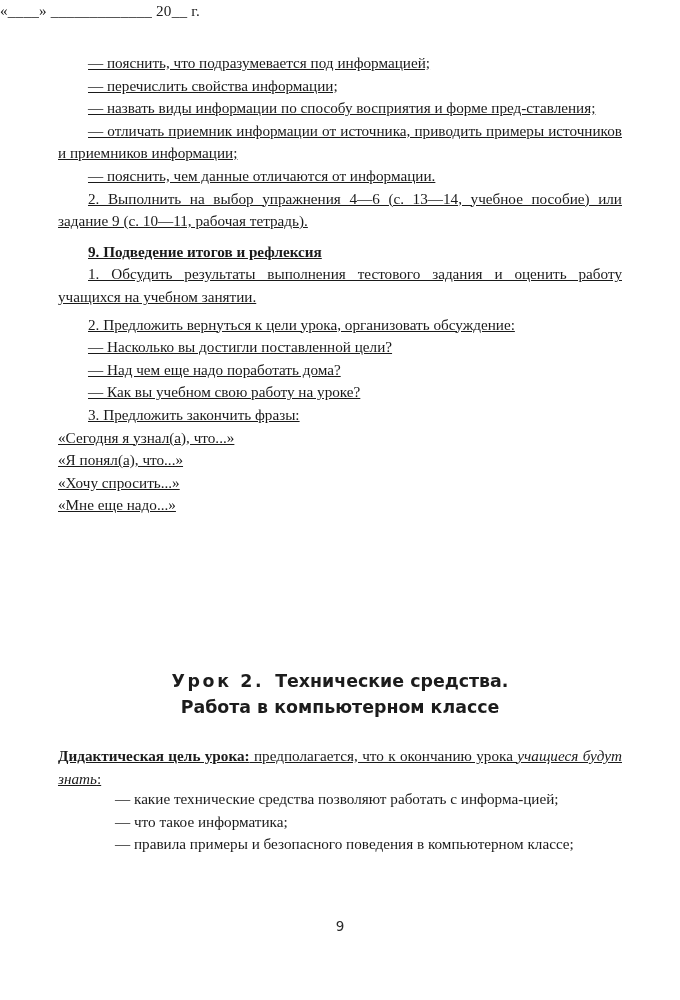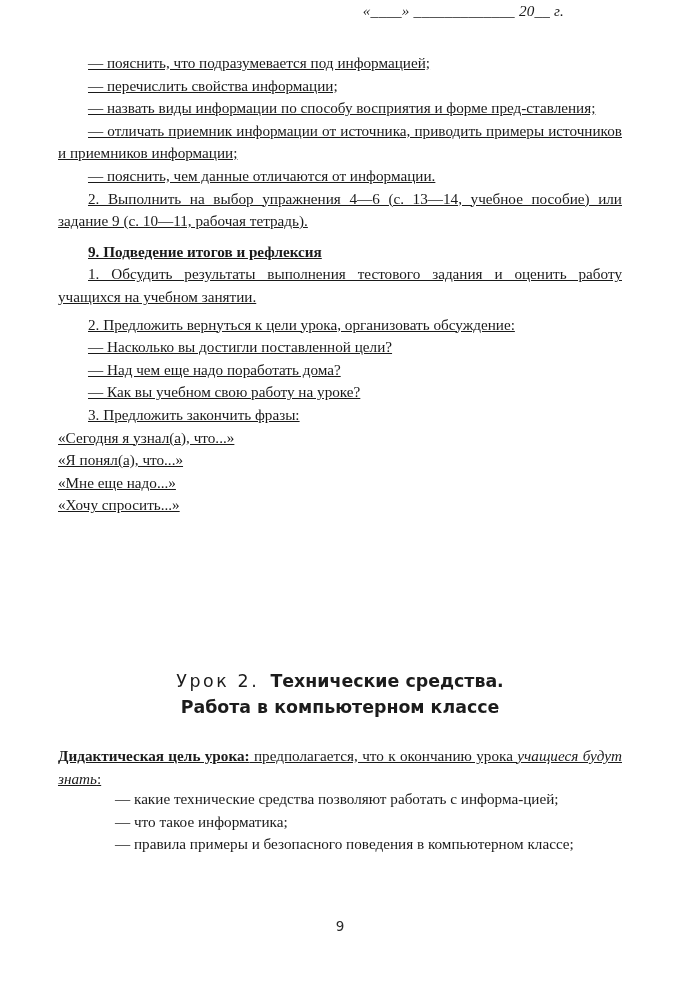--- a/index.html
+++ b/index.html
@@ -53,44 +53,43 @@
 
   
   #block-top {
     top: 52px;
   }
 
   #block-date {
     top: 622px;
     left: 58px;
     width: 564px;
-    text-align: right;
+    text-align: left;
     font-size: 15.2px;
     line-height: 22.6px;
     letter-spacing: 0.2px;
-    font-style: italic;
   }
 
   
   #lesson-title {
     position: absolute;
     top: 668px;
     left: 58px;
     width: 564px;
     text-align: center;
     font-family: "DejaVu Sans", "Liberation Sans", sans-serif;
     color: #1c1c1c;
   }
   #lesson-title .line1 {
     font-size: 17.4px;
     line-height: 26px;
     white-space: nowrap;
   }
   #lesson-title .lesson-num {
-    font-weight: normal;
+    font-weight: bold;
     letter-spacing: 2.6px;
   }
   #lesson-title .title-main {
     font-weight: bold;
     letter-spacing: 0;
   }
   #lesson-title .line2 {
     font-size: 17.4px;
     line-height: 26px;
     font-weight: bold;
@@ -149,22 +148,22 @@
     <p class="p indent gap-small">2. Предложить вернуться к цели урока, организовать обсуждение:</p>
 
     <p class="p indent">— Насколько вы достигли поставленной цели?</p>
     <p class="p indent">— Над чем еще надо поработать дома?</p>
     <p class="p indent">— Как вы учебном свою работу на уроке?</p>
 
     <p class="p indent">3. Предложить закончить фразы:</p>
 
     <p class="p noindent">«Сегодня я узнал(а), что...»</p>
     <p class="p noindent">«Я понял(а), что...»</p>
+    <p class="p noindent">«Хочу спросить...»</p>
     <p class="p noindent">«Мне еще надо...»</p>
-    <p class="p noindent">«Хочу спросить...»</p>
   </div>
 
   <div id="block-date">
     <span>«____» _____________ 20__ г.</span>
   </div>
 
   <div id="lesson-title">
     <div class="line1">
       <span class="lesson-num">Урок 2.</span><span>&nbsp;&nbsp;</span><span class="title-main">Технические средства.</span>
     </div>

